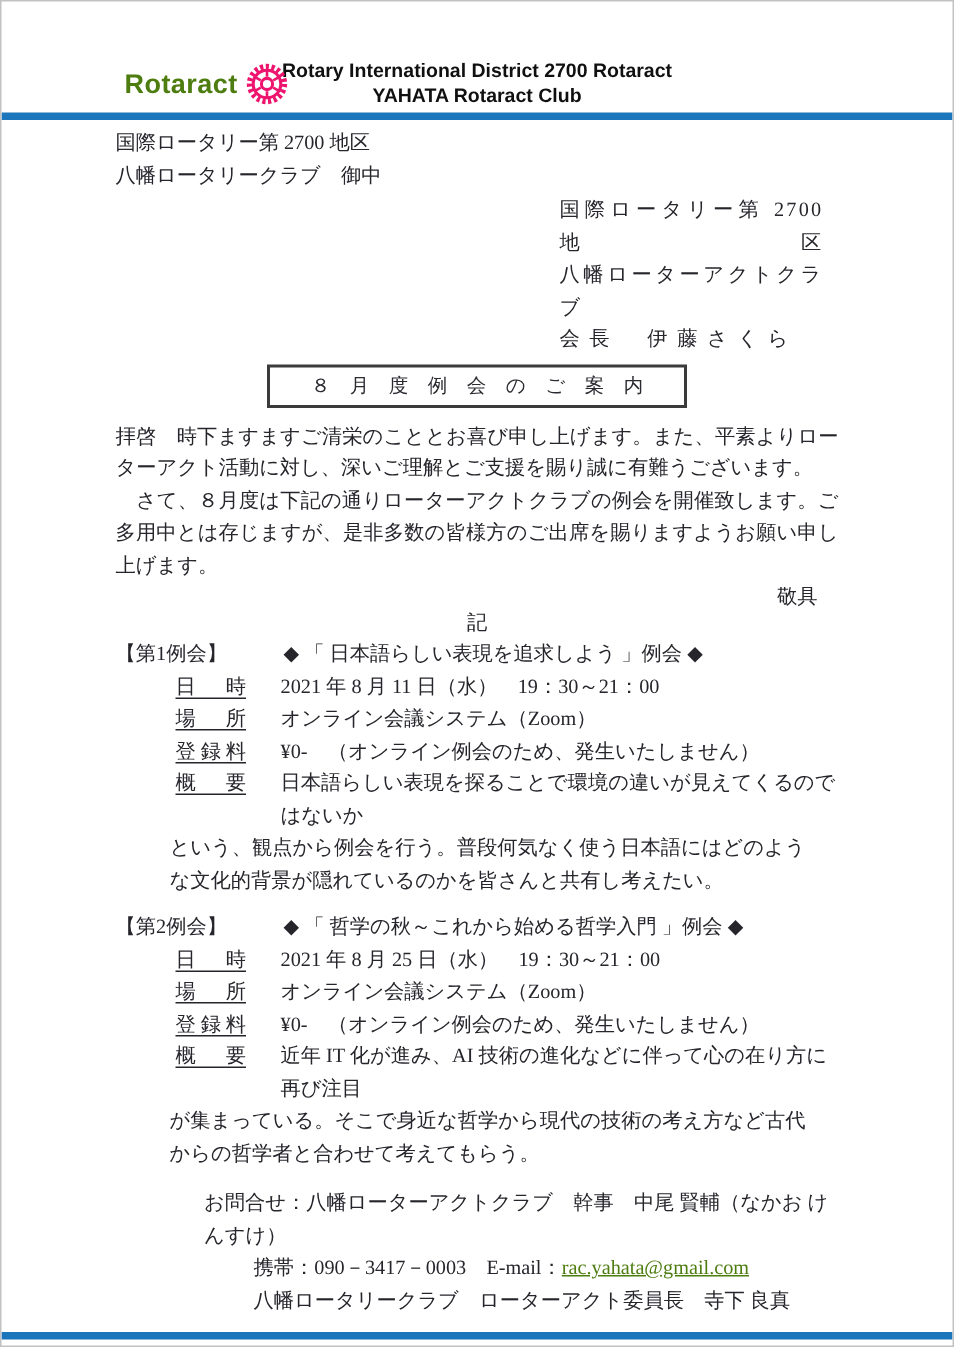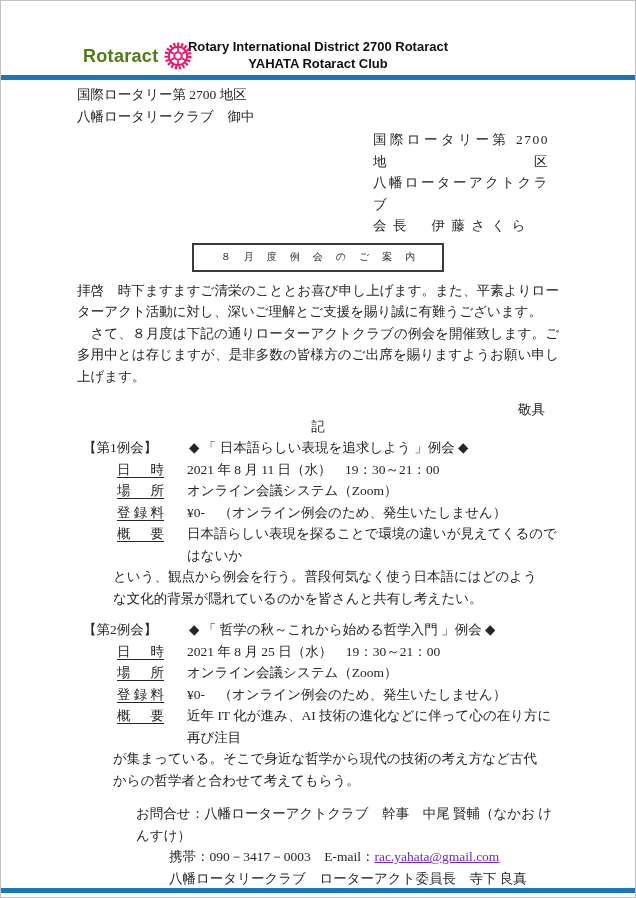--- a/index.html
+++ b/index.html
@@ -17,39 +17,39 @@
   .rule{height:5px;background:#1b76bc;}
   .rule-bottom{position:absolute;left:0;right:0;bottom:4px;}
   
   main{padding:0 76px;line-height:21.5px;}
   .date{text-align:right;padding-right:12px;margin-top:10px;}
   .recipient{margin-top:4px;}
   .sender{width:176px;margin:2px 10px 0 auto;letter-spacing:1.5px;}
   .sender .jline{text-align:justify;text-align-last:justify;}
   .sender .role-line{display:flex;justify-content:space-between;padding-right:22px;}
   .subject-box{width:max-content;margin:6px auto 0;border:2px solid #3b3b3b;
-    font-size:10px;line-height:22px;padding:1px 14px 2px 27px;letter-spacing:13px;color:#2a2a31;}
+    font-size:13px;line-height:22px;padding:1px 14px 2px 27px;letter-spacing:13px;color:#2a2a31;}
   .body-par{margin:8px 0 0 0;text-align:justify;}
-  .closing{text-align:right;padding-right:14px;line-height:17px;margin-top:14px;}
+  .closing{text-align:right;padding-right:14px;line-height:17px;margin-top:2px;}
   .record{text-align:center;line-height:17px;}
   
-  .m-head{display:flex;margin-top:2px;text-align:center;}
+  .m-head{display:flex;margin-top:2px;}
   .m-label{flex:none;width:86px;}
   .m-title{margin-left:26px;}
   .m-rows{margin-left:40px;}
   .m-row{display:flex;}
   .m-row-label{flex:none;width:47px;text-align:justify;text-align-last:justify;
     text-decoration:underline;text-underline-offset:3px;}
   .m-row-value{margin-left:23px;}
   .m-cont{margin-left:36px;width:424px;text-align:justify;}
   .meeting2{margin-top:10px;}
   
   .contact{margin-left:59px;margin-top:12px;}
   .contact .sub{margin-left:33px;}
-  a.mail{color:#6d28d9;text-decoration:underline;}
+  a.mail{color:#4d7c0f;text-decoration:underline;}
 </style>
 </head>
 <body>
 
 <div class="page">
 
   <div class="hdr">
     <div class="logo">
       <span class="logo-text">Rotaract</span>
       <svg width="30" height="30" viewBox="0 0 44 44" aria-hidden="true">

